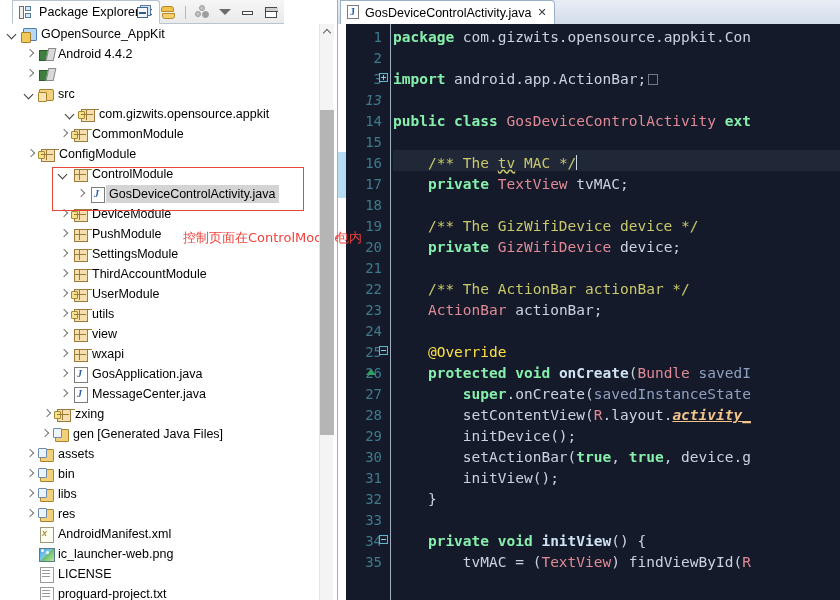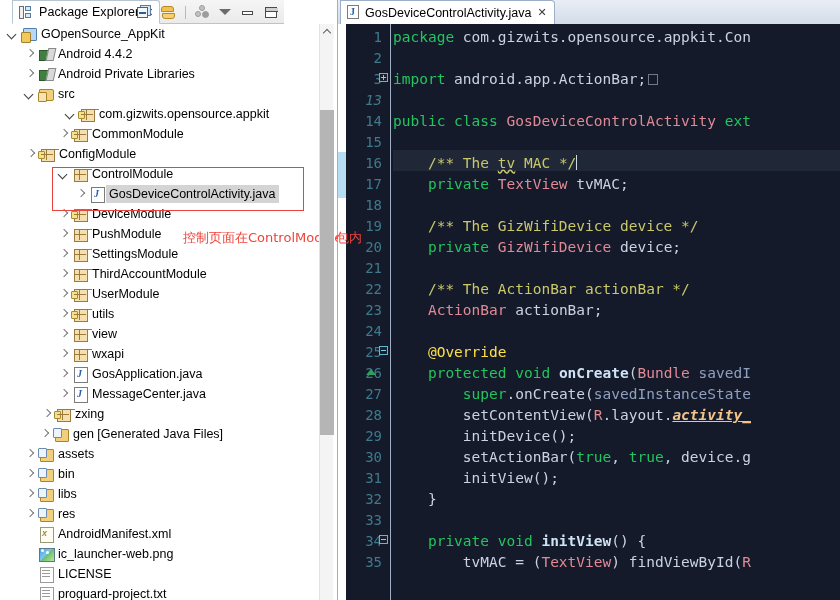--- a/index.html
+++ b/index.html
@@ -265,21 +265,21 @@
     font-family: "DejaVu Sans Mono", monospace;
     font-size: 14.5px; line-height: 21px;
     white-space: pre;
     overflow: hidden;
   }
   #code .line { position: absolute; left: 0; white-space: pre; }
   #code .hl {
     position: absolute; left: -55px; width: 502px; height: 21px;
     background: #202838;
   }
-  .k  { color: #22c55e; font-weight: normal; }   
+  .k  { color: #86efac; font-weight: bold; }   
   .ty { color: #e08a96; }                       
   .cm { color: #c9c86a; }                       
   .pl { color: #c9d3e0; }                       
   .fn { color: #cfe3f5; font-weight: bold; }    
   .fd { color: #f2c48a; font-style: italic; font-weight: bold; text-decoration: underline; }
   .an { color: #fde047; }                       
   .sp { color: #8fa0c0; }                       
   .caret { display:inline-block; width:1px; height:15px; background:#cfd8e6; vertical-align:-2px;}
   .squiggle { text-decoration: underline wavy #c9c86a; text-decoration-skip-ink: none;}
   .importbox {
@@ -347,21 +347,20 @@
           <span class="lbl">GOpenSource_AppKit</span>
         </div>
         <div class="row" style="padding-left: 23px;">
           <span class="twisty collapsed"></span>
           <span class="ic ic-lib"></span>
           <span class="lbl">Android 4.4.2</span>
         </div>
         <div class="row" style="padding-left: 23px;">
           <span class="twisty collapsed"></span>
           <span class="ic ic-lib"></span>
-          <span class="lbl">Android Private Libraries</span>
         </div>
         <div class="row" style="padding-left: 23px;">
           <span class="twisty expanded"></span>
           <span class="ic ic-srcfolder"></span>
           <span class="lbl">src</span>
         </div>
         <div class="row" style="padding-left: 40px; margin-left: 24px;">
           <span class="twisty expanded"></span>
           <span class="ic ic-pkg lock">
             <i></i>

